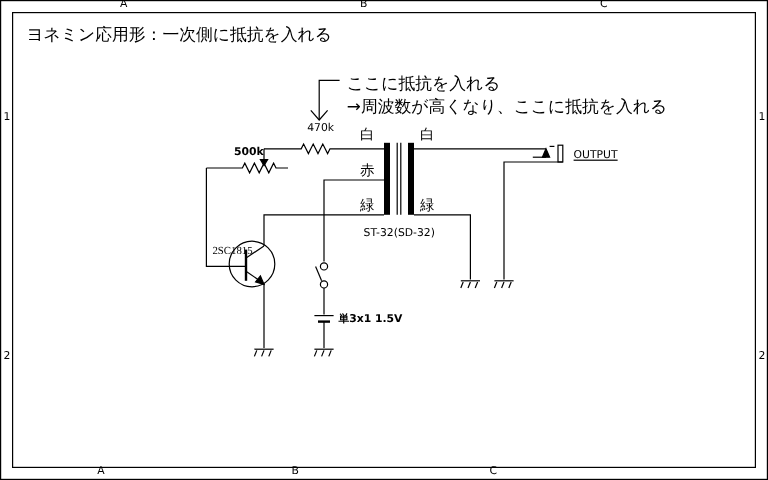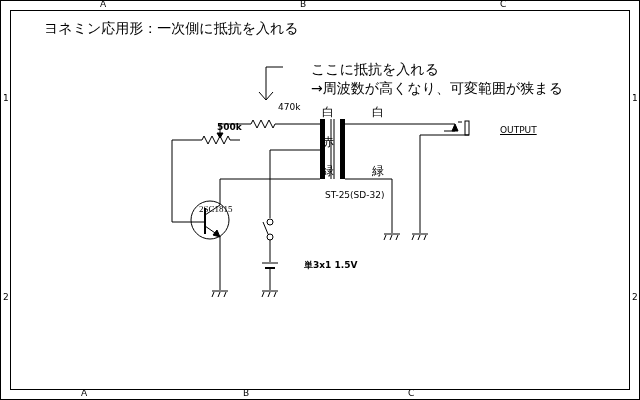--- a/index.html
+++ b/index.html
@@ -1,18 +1,18 @@
 <!DOCTYPE html>
 <html><head>
 <meta charset="utf-8">
 <style>
   html, body { margin:0; padding:0; background:#fff; }
   body { width:640px; height:400px; position:relative; overflow:hidden; font-family:"DejaVu Sans", sans-serif; }
   #sheet { position:absolute; left:0; top:0; }
-  .lbl { position:absolute; color:#000; white-space:nowrap;margin-left:22px; }
+  .lbl { position:absolute; color:#000; white-space:nowrap; }
   .title { font-size:14px; left:22px; top:20px; }
   .note1 { font-size:14px; left:289px; top:61px;text-align:right; }
   .note2 { font-size:14px; left:289px; top:80px; }
   .small { font-size:9px;text-align:center; }
   .jp { font-size:12px; }
   .border-lbl { font-size:9px; position:absolute; }
 </style>
 </head>
 <body>
 
@@ -118,26 +118,26 @@
 <span class="border-lbl" style="left:81px;top:388px;">A</span>
 <span class="border-lbl" style="left:243px;top:388px;">B</span>
 <span class="border-lbl" style="left:408px;top:388px;">C</span>
 <span class="border-lbl" style="left:3px;top:93px;">1</span>
 <span class="border-lbl" style="left:3px;top:292px;">2</span>
 <span class="border-lbl" style="left:632px;top:93px;">1</span>
 <span class="border-lbl" style="left:632px;top:292px;">2</span>
 
 <span class="lbl title">ヨネミン応用形：一次側に抵抗を入れる</span>
 <span class="lbl note1">ここに抵抗を入れる</span>
-<span class="lbl note2">→周波数が高くなり、可変範囲が狭まる</span>
+<span class="lbl note2">→周波数が高くなり、ここに抵抗を入れる</span>
 
 <span class="lbl small" style="left:256px;top:102px;">470k</span>
 <span class="lbl small" style="left:195px;top:122px;font-weight:bold;">500k</span>
 <span class="lbl small" style="left:177px;top:204px;font-family:Liberation Serif, serif;">2SC1815</span>
-<span class="lbl small" style="left:303px;top:190px;">ST-25(SD-32)</span>
+<span class="lbl small" style="left:303px;top:190px;">ST-32(SD-32)</span>
 <span class="lbl small" style="left:282px;top:259px;font-weight:bold;">単3x1 1.5V</span>
 <span class="lbl small" style="left:478px;top:125px;text-decoration:underline;">OUTPUT</span>
 
 <span class="lbl jp" style="left:300px;top:104px;">白</span>
 <span class="lbl jp" style="left:300px;top:134px;">赤</span>
 <span class="lbl jp" style="left:300px;top:163px;">緑</span>
 <span class="lbl jp" style="left:350px;top:104px;">白</span>
 <span class="lbl jp" style="left:350px;top:163px;">緑</span>
 
 </body></html>

